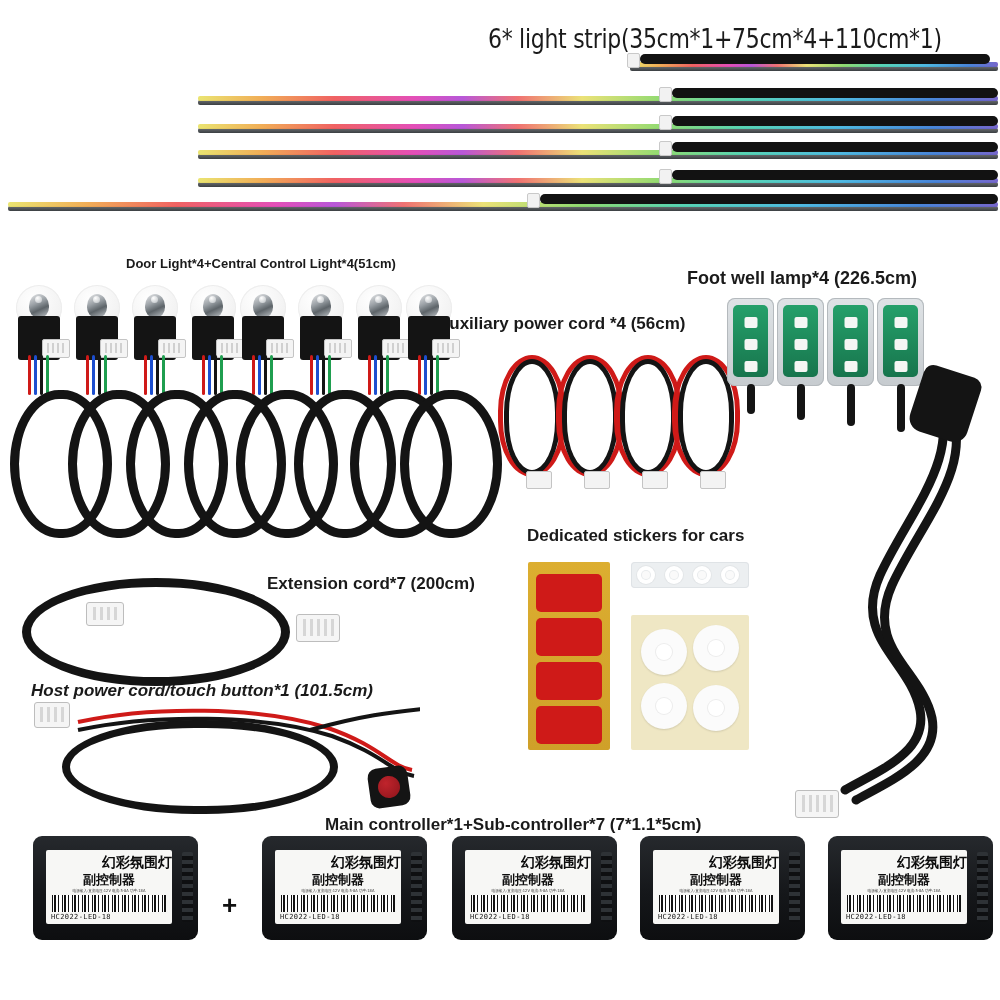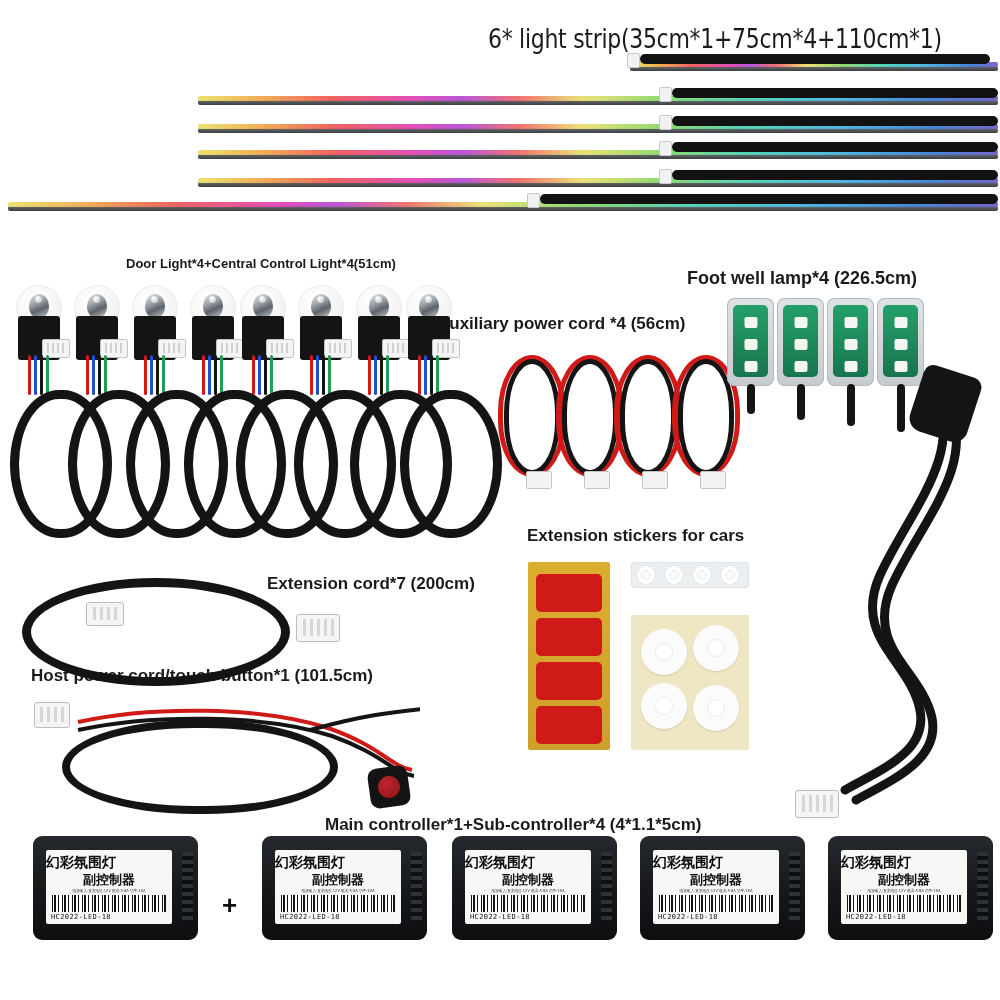--- a/index.html
+++ b/index.html
@@ -85,21 +85,21 @@
   .pad{position:absolute;width:46px;height:46px;border-radius:50%;background:#fbfbfb;
       box-shadow:0 1px 2px rgba(0,0,0,.12);}
   .pad b{position:absolute;left:15px;top:15px;width:16px;height:16px;border-radius:50%;
       background:#fff;box-shadow:0 0 0 1px #ececec;display:block;}
   
   .ctrl{position:absolute;top:836px;width:165px;height:104px;background:#15171a;
       background-image:linear-gradient(180deg,#26292d 0%,#15171a 55%,#0d0e10 100%);
       border-radius:9px;}
   .ctrl .sticker{position:absolute;left:13px;top:14px;width:126px;height:74px;background:#f7f7f5;
       border-radius:2px;}
-  .ctrl .cn1{position:absolute;left:0;right:0;top:4px;text-align:left;font-size:14px;
+  .ctrl .cn1{position:absolute;left:0;right:0;top:4px;text-align:right;font-size:14px;
       font-weight:bold;font-family:Liberation Sans, sans-serif;color:#0d0d0d;}
   .ctrl .cn2{position:absolute;left:0;right:0;top:21px;text-align:center;font-size:13px;
       font-weight:bold;font-family:"DejaVu Sans","Liberation Sans",sans-serif;color:#0d0d0d;}
   .ctrl .tiny{position:absolute;left:0;right:0;top:38px;text-align:center;font-size:4px;
       font-family:"DejaVu Sans","Liberation Sans",sans-serif;color:#3a3a3a;transform:scaleX(.9);}
   .ctrl .barcode{position:absolute;left:6px;top:45px;width:114px;height:17px;
       background-image:repeating-linear-gradient(90deg,#111 0 1px,#fff 1px 2px,#111 2px 4px,
       #fff 4px 6px,#111 6px 7px,#fff 7px 10px);}
   .ctrl .code{position:absolute;left:5px;top:63px;font-size:7px;letter-spacing:.4px;
       font-family:"DejaVu Sans Mono","Liberation Mono",monospace;color:#111;}
@@ -148,24 +148,24 @@
     <div class="hconn" style="left: 659px; top: 81px;"></div>
     <div class="harness" style="left: 672px; top: 110px; width: 326px;"></div>
     <div class="hconn" style="left: 659px; top: 109px;"></div>
     <div class="harness" style="left: 540px; top: 134px; width: 458px;"></div>
     <div class="hconn" style="left: 527px; top: 133px;"></div>
   </div>
 
 <div class="lbl" style="left:126px;top:256px;font-size:13px;">Door Light*4+Central Control Light*4(51cm)</div>
 <div class="lbl" style="left:687px;top:268px;font-size:18px;">Foot well lamp*4 (226.5cm)</div>
 <div class="lbl" style="left:437px;top:314px;font-size:17px;">Auxiliary power cord *4 (56cm)</div>
-<div class="lbl" style="left:527px;top:526px;font-size:17px;">Extension stickers for cars</div>
+<div class="lbl" style="left:527px;top:526px;font-size:17px;">Dedicated stickers for cars</div>
 <div class="lbl" style="left:267px;top:574px;font-size:17px;">Extension cord*7 (200cm)</div>
-<div class="lbl" style="left:31px;top:666px;font-size:17px;">Host power cord/touch button*1 (101.5cm)</div>
-<div class="lbl" style="left:325px;top:815px;font-size:17px;">Main controller*1+Sub-controller*4 (4*1.1*5cm)</div>
+<div class="lbl" style="left:31px;top:681px;font-size:17px;font-style:italic;">Host power cord/touch button*1 (101.5cm)</div>
+<div class="lbl" style="left:325px;top:815px;font-size:17px;">Main controller*1+Sub-controller*7 (7*1.1*5cm)</div>
 <div id="plusign">+</div>
 
 <div id="doorlights">
     <div class="doorlight" style="left: 14px; top: 285px;">
       <div class="disc"></div>
       <div class="lens"></div>
       <div class="lensdot"></div>
       <div class="dbody"></div>
       <div class="dconn">
         <i style="left:4px"></i>

